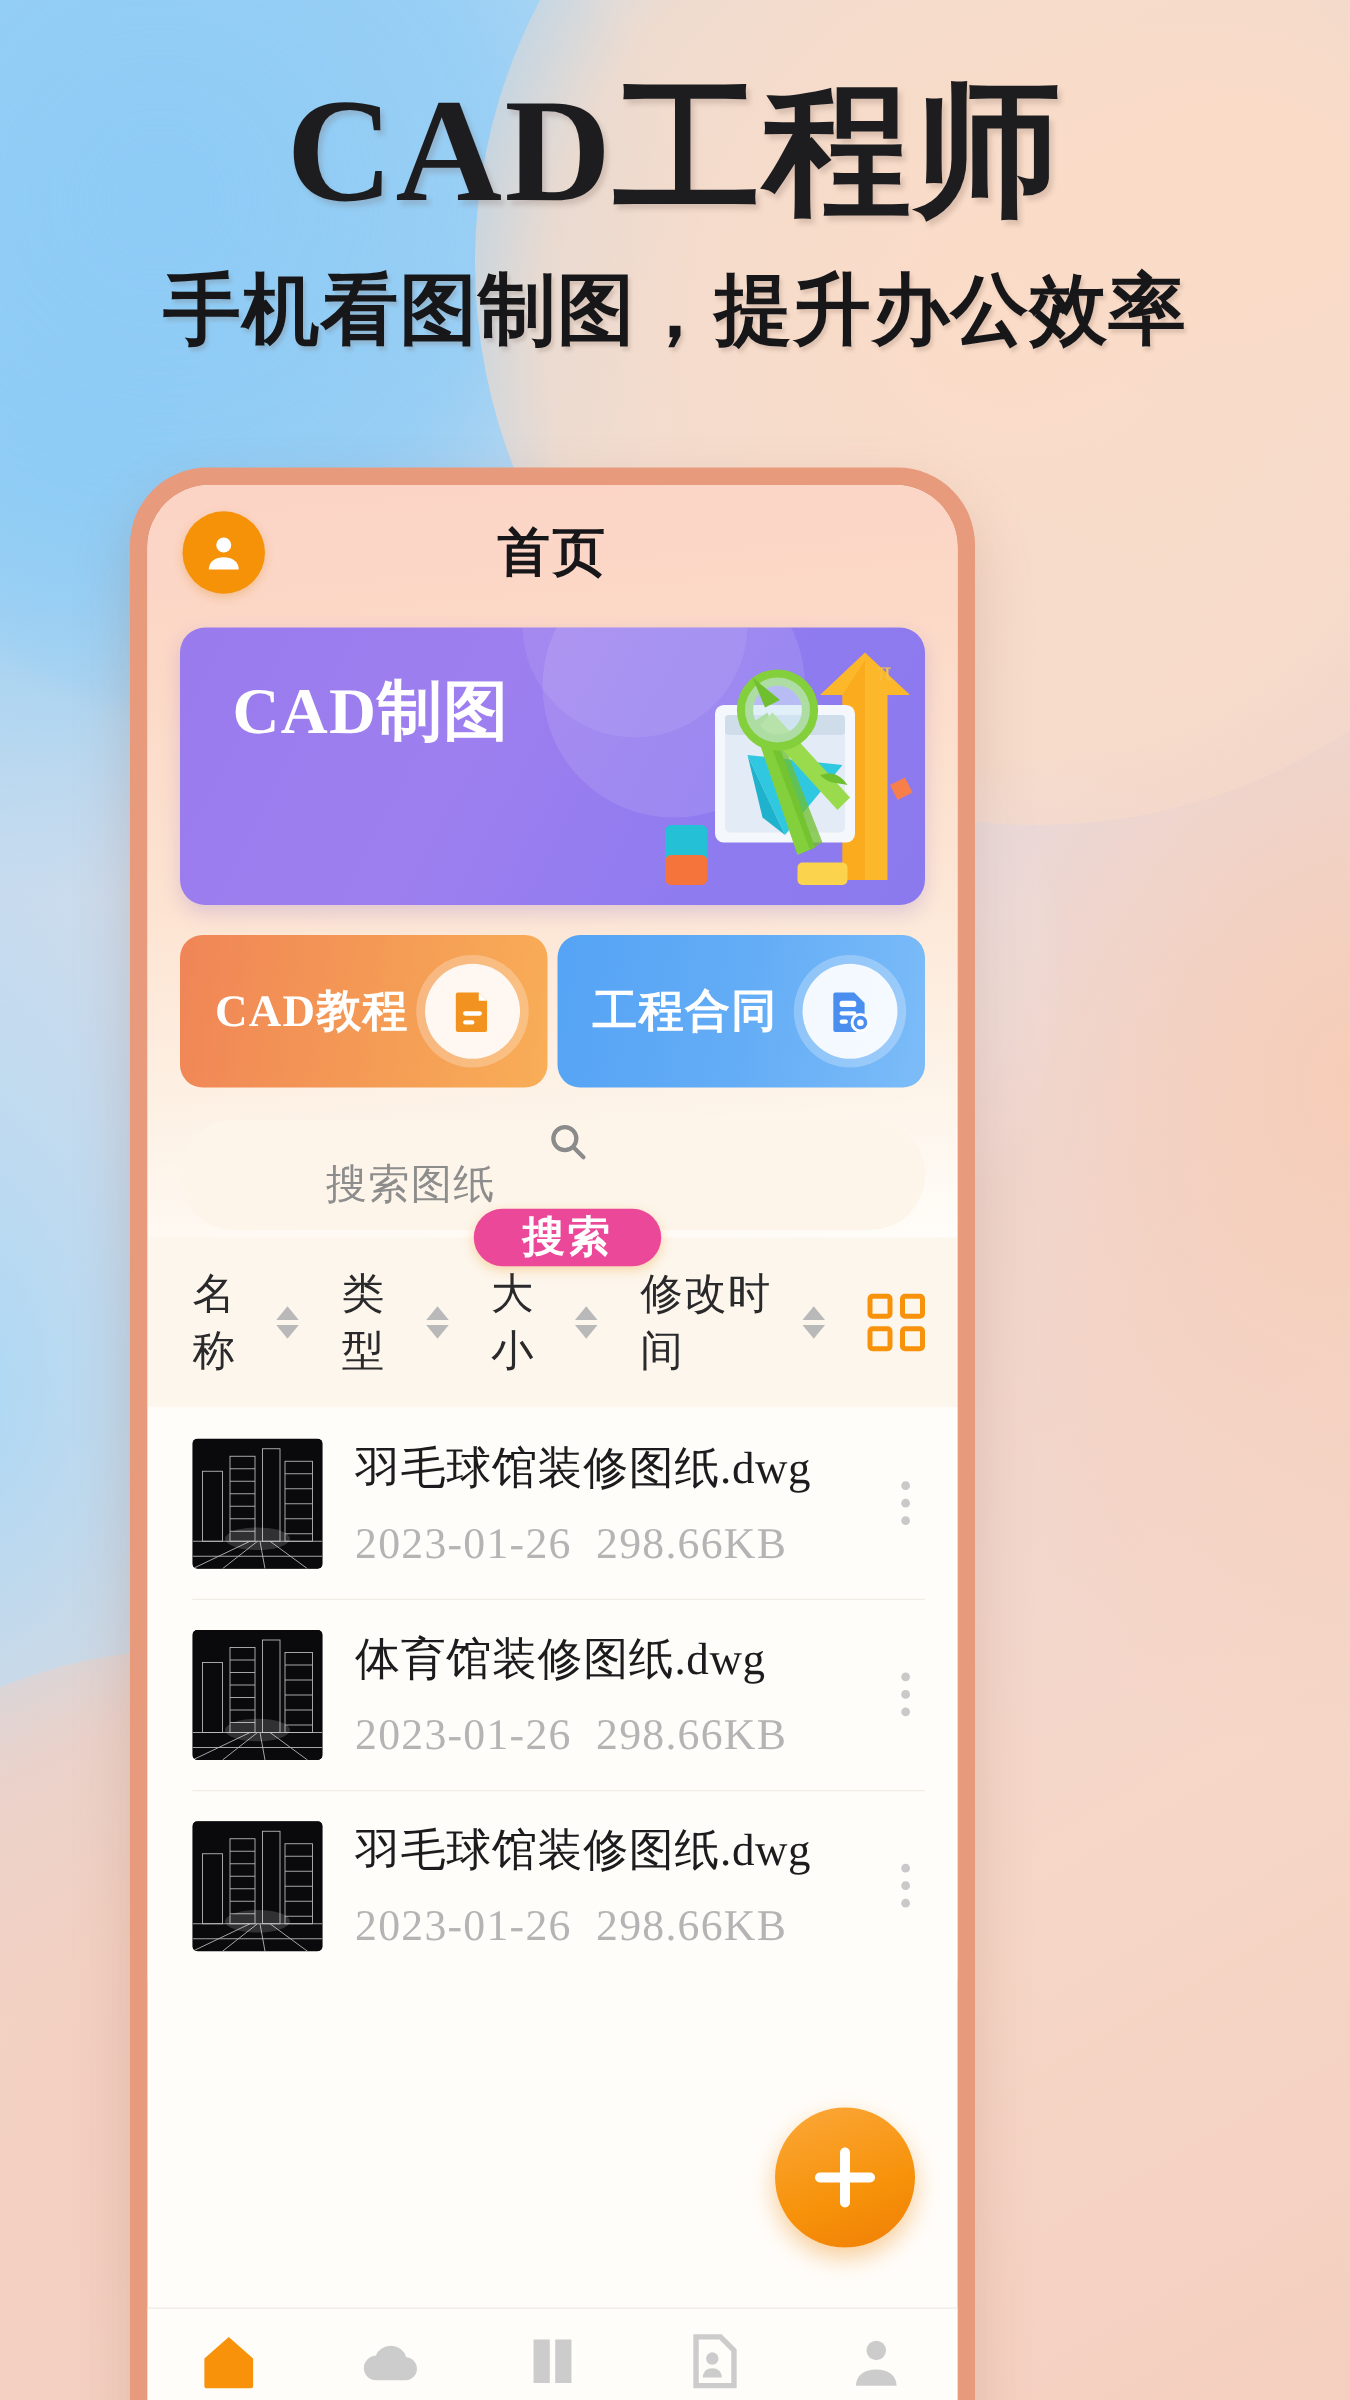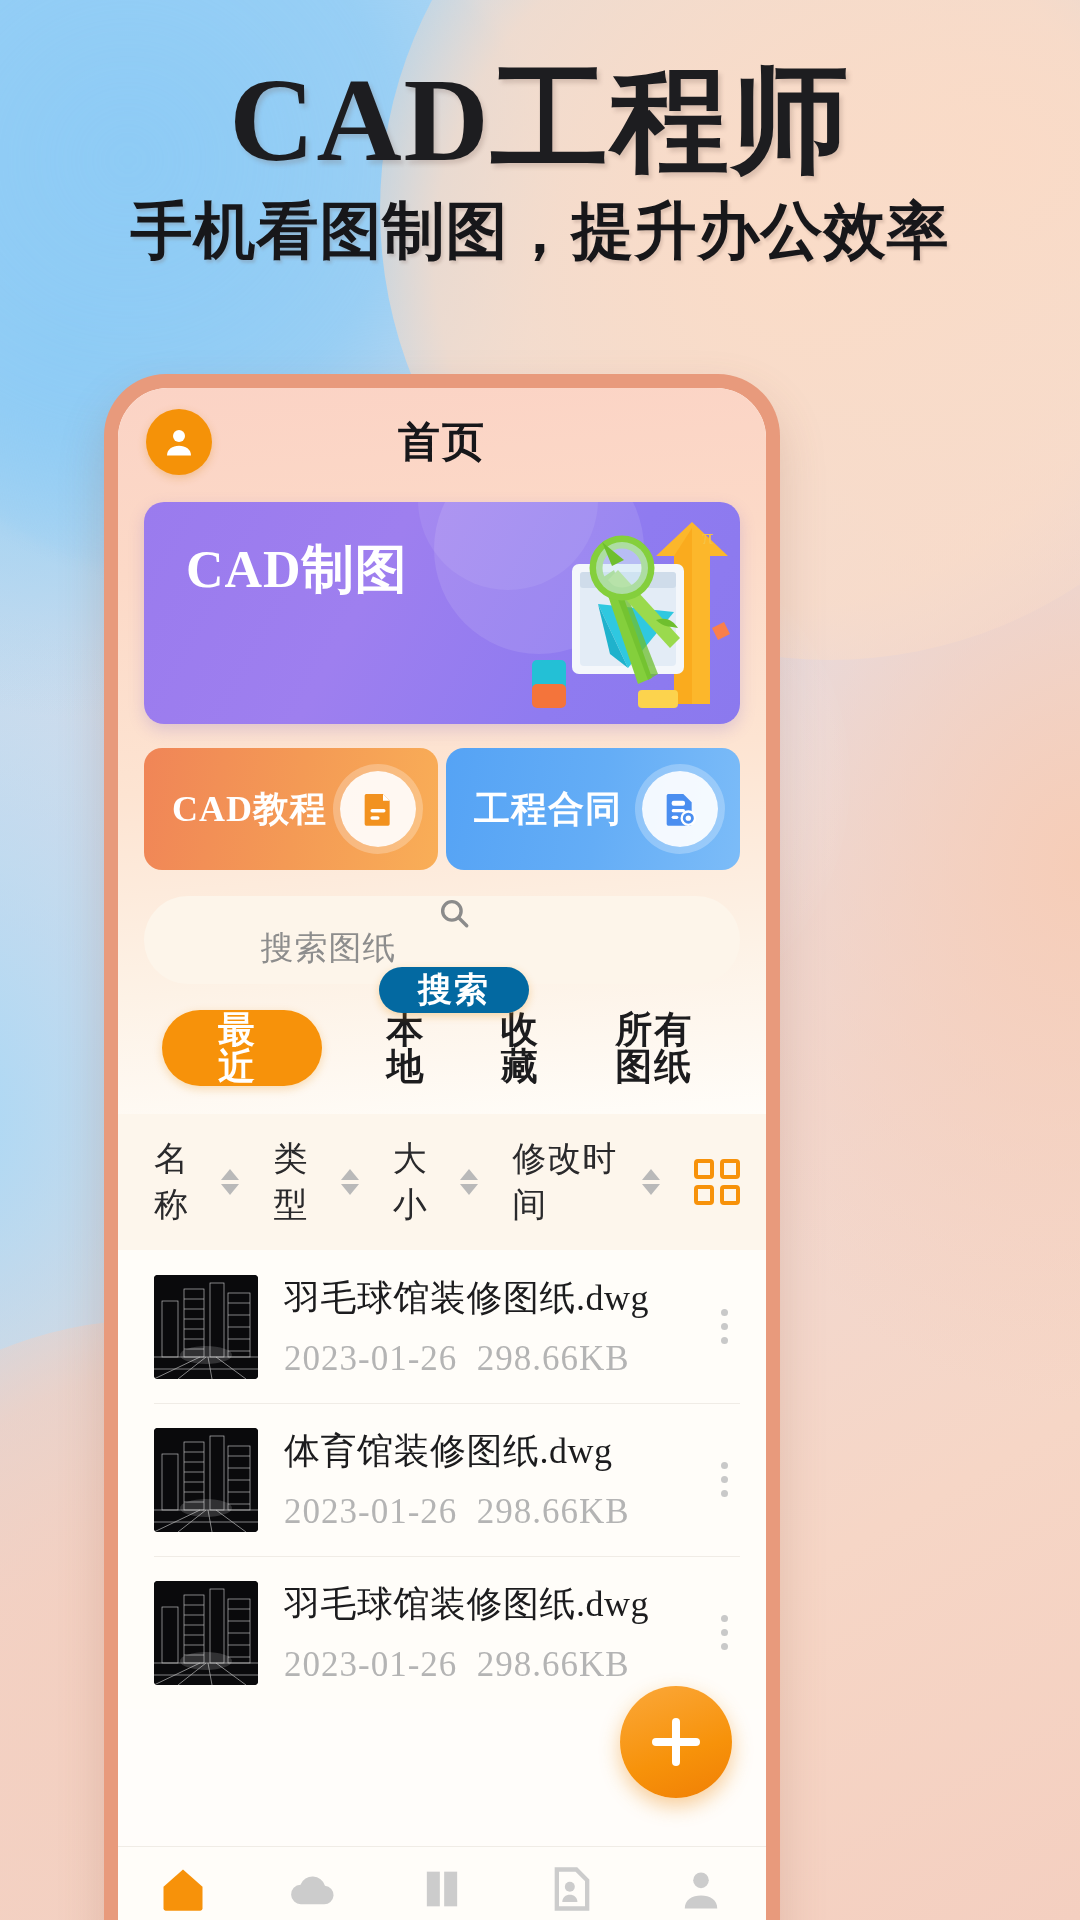--- a/index.html
+++ b/index.html
@@ -49,21 +49,21 @@
   .headline {
     font-family:"Liberation Serif", serif;
     font-weight:bold;
     font-size:118px;
     line-height:1.0;
     letter-spacing:2px;
     color:#1d1d20;
     text-shadow:3px 4px 4px rgba(120,90,80,0.22);
   }
   .subhead {
-    margin-top:20px;
+    margin-top:38px;
     font-family:"Liberation Serif", serif;
     font-weight:bold;
     font-size:62px;
     line-height:1.0;
     letter-spacing:1px;
     color:#17171a;
     text-shadow:2px 3px 3px rgba(120,90,80,0.20);
   }
 
   
@@ -169,21 +169,21 @@
   .search-ic { width:34px; height:34px; flex:0 0 34px; }
   .search-ic svg { width:34px; height:34px; stroke:#8b8b8b; fill:none; stroke-width:2.4; }
   .search-input {
     flex:1; border:none; background:transparent; outline:none;
     font-family:"Liberation Serif", serif;
     font-size:33px; color:#8d8d8d; padding-left:18px; letter-spacing:1px;
   }
   .search-input::placeholder { color:#8d8d8d; opacity:1; }
   .search-btn {
     height:72px; min-width:150px; border-radius:36px; border:none;
-    background:#0369a1;
+    background:#ec4899;
     font-family:Liberation Mono, monospace; font-weight:bold;
     font-size:34px; color:#ffffff; letter-spacing:2px; cursor:pointer;
     box-shadow:0 3px 9px rgba(230,140,10,0.30);
   }
 
   
   .tabs { display:flex; align-items:center; padding:26px 26px 22px 44px; gap:10px; }
   .tab {
     font-family:"Liberation Serif", serif; font-weight:bold;
     font-size:37px; color:#1c1c1e; letter-spacing:2px;
@@ -374,26 +374,20 @@
             <svg viewBox="0 0 24 24">
                 <circle cx="10.5" cy="10.5" r="6.5"></circle>
                 <line x1="15.5" y1="15.5" x2="21" y2="21" stroke-linecap="round"></line>
               </svg>
           </span>
           <input class="search-input" type="text" value="" placeholder="搜索图纸" style="">
           <button class="search-btn">搜索</button>
         </div>
       </div>
 
-      <div class="tabs">
-        <div class="tab active">最近</div>
-        <div class="tab">本地</div>
-        <div class="tab">收藏</div>
-        <div class="tab">所有图纸</div>
-      </div>
     </div>
 
     <div class="col-head">
       <div class="col">
         <span>名称</span>
         <span class="sort-ic">
             <i class="up"></i>
             <i class="dn"></i>
           </span>
       </div>

